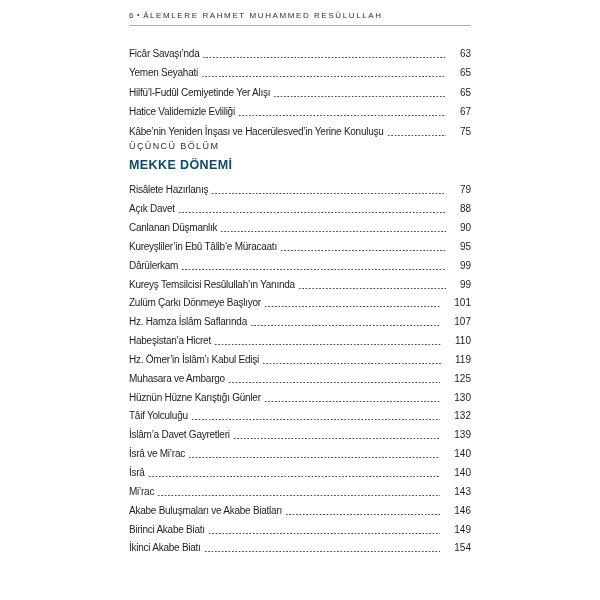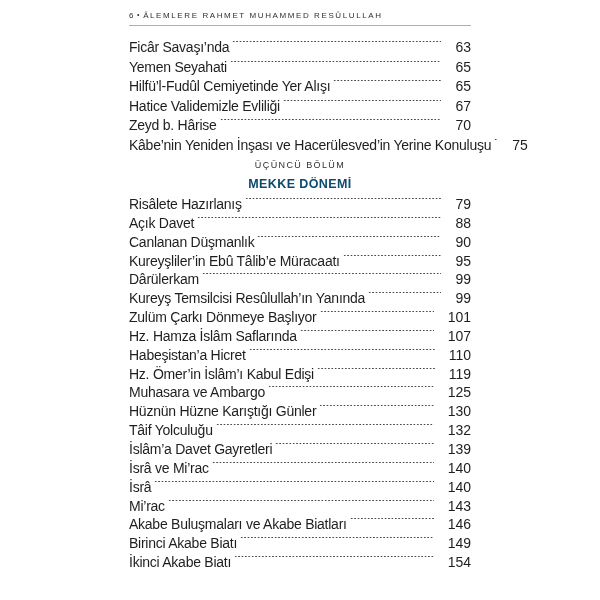--- a/index.html
+++ b/index.html
@@ -27,40 +27,40 @@
     padding-bottom: 4px;
     border-bottom: 1px solid #adadad;
     white-space: nowrap;
   }
   .ph-bullet { margin: 0 2px; font-size: 7px; position: relative; top: -1px; }
   
   .toc-section.s0 { margin-top: 13px; }
   .toc-section.s2 { margin-top: 5px; }
   .toc-row {
     display: flex;
-    align-items: flex-start;
-    font-size: 14px;
+    align-items: flex-end;
+    font-size: 10px;
     letter-spacing: -0.25px;
   }
   .toc-section.s0 .toc-row { height: 19.5px; }
   .toc-section.s2 .toc-row { height: 18.85px; }
   .entry-title { white-space: nowrap; }
   .dot-leader {
     flex: 1 1 auto;
     min-width: 4px;
     height: 4px;
     margin: 0 1px 0 3px;
     background-image: radial-gradient(circle, #4a4a4a 0.75px, rgba(0,0,0,0) 1px);
     background-size: 3.4px 3px;
     background-repeat: repeat-x;
     background-position: left bottom;
   }
   .entry-page { white-space: nowrap; letter-spacing: 0; padding-left: 13px; }
   
-  .section-heading { text-align: center; margin-top: 4px; }
+  .section-heading { text-align: left; margin-top: 4px; }
   .section-kicker {
     font-size: 9px;
     letter-spacing: 1.4px;
     color: #2f2f2f;
     line-height: 11px;
     margin-top: 2px;
   }
   .section-title {
     font-size: 12.5px;
     font-weight: bold;
@@ -97,25 +97,20 @@
     <span class="dot-leader"></span>
     <span class="entry-page">65</span>
   </div>
 
   <div class="toc-row">
     <span class="entry-title">Hatice Validemizle Evliliği</span>
     <span class="dot-leader"></span>
     <span class="entry-page">67</span>
   </div>
 
-  <div class="toc-row">
-    <span class="entry-title">Zeyd b. Hârise</span>
-    <span class="dot-leader"></span>
-    <span class="entry-page">70</span>
-  </div>
 
   <div class="toc-row">
     <span class="entry-title">Kâbe’nin Yeniden İnşası ve Hacerülesved’in Yerine Konuluşu</span>
     <span class="dot-leader"></span>
     <span class="entry-page">75</span>
   </div>
 </div>
   <div class="section-heading">
     <div class="section-kicker">ÜÇÜNCÜ BÖLÜM</div>
     <div class="section-title">MEKKE DÖNEMİ</div>

